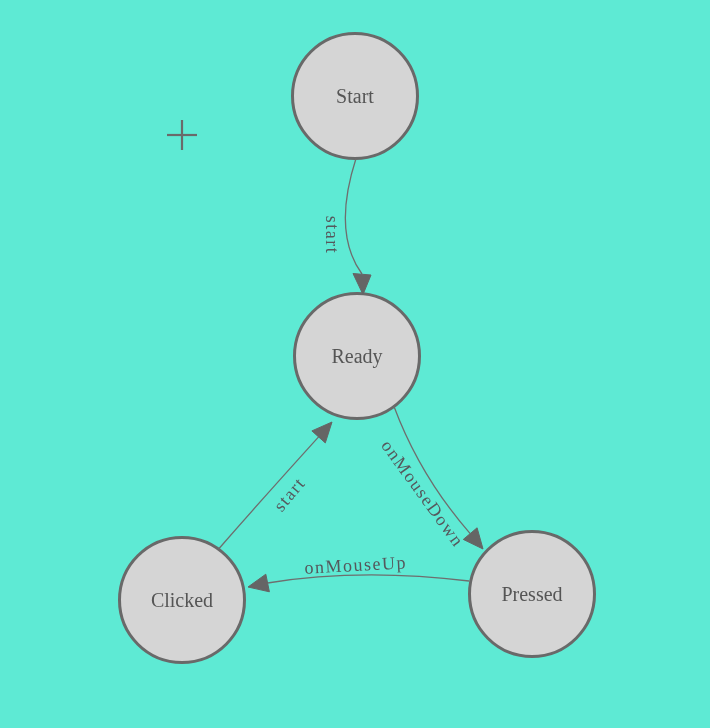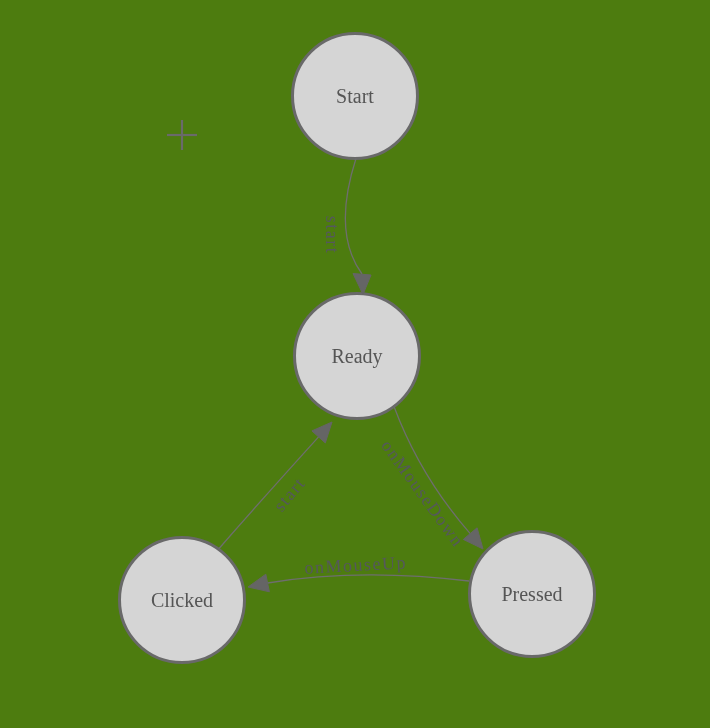--- a/index.html
+++ b/index.html
@@ -1,20 +1,20 @@
 <!DOCTYPE html>
 <html><head>
 <meta charset="utf-8">
 <style>
   html, body { margin: 0; padding: 0; background: #ffffff; }
   .canvas {
     position: relative;
     width: 710px;
     height: 728px;
-    background: #4d7c0f;
+    background: #5eead4;
     font-family: "Liberation Serif", serif;
     overflow: hidden;
   }
   svg { display: block; }
   .node circle {
     fill: #d5d5d5;
     stroke: #696969;
     stroke-width: 3;
   }
   .node text {

